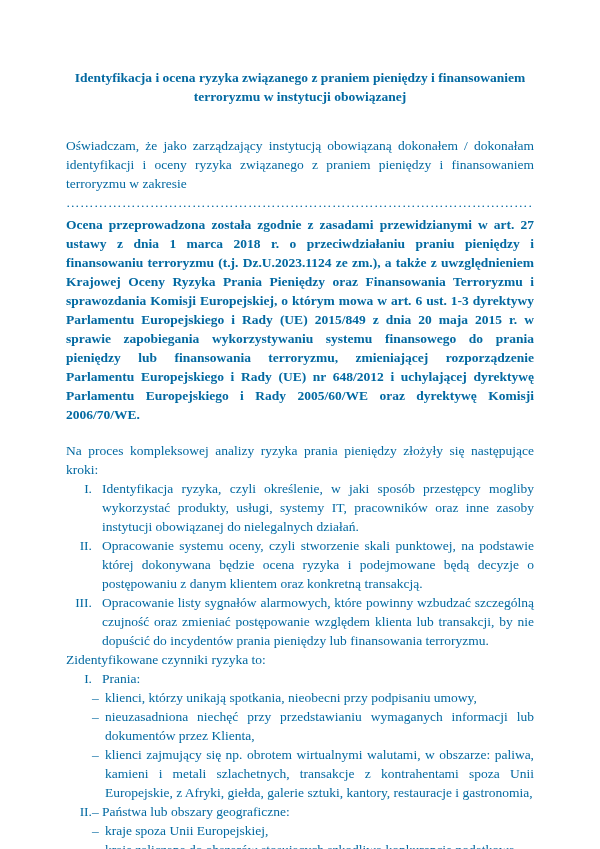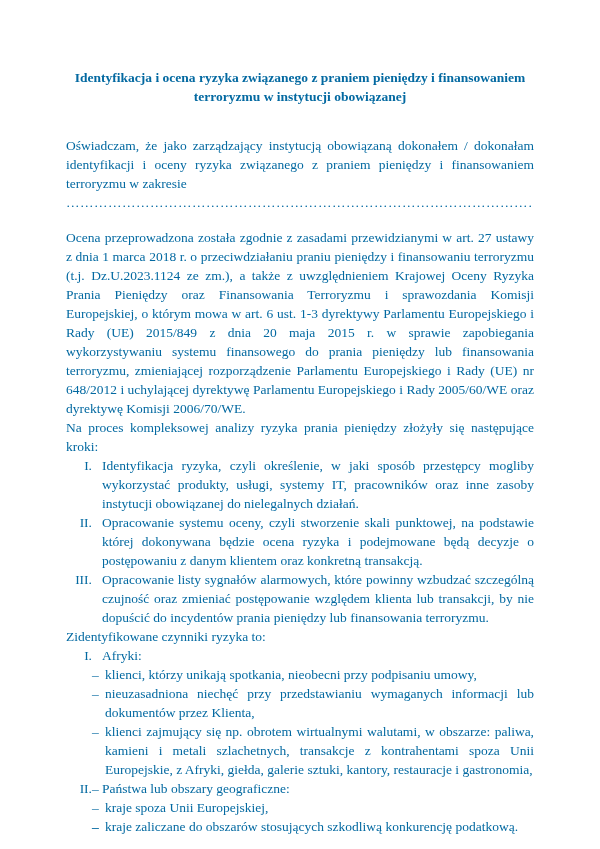--- a/index.html
+++ b/index.html
@@ -24,22 +24,22 @@
   }
   .para {
     margin: 0;
     text-align: justify;
   }
   .dots-line {
     white-space: nowrap;
     overflow: hidden;
     letter-spacing: 0.5px;
   }
-  .gap-lg { margin-top: 16px; }
-  .gap-xl { }
+  .gap-lg { margin-top: 3px; font-weight: bold; }
+  .gap-xl { margin-top: 17px; }
   .gap-xxl { }
   .intro { margin: 0; text-align: justify; }
   .ritem {
     position: relative;
     padding-left: 36px;
     text-align: justify;
   }
   .ritem > .rmark {
     position: absolute;
     left: 0;
@@ -86,21 +86,21 @@
         <span>Opracowanie listy sygnałów alarmowych, które powinny wzbudzać szczególną czujność oraz zmieniać postępowanie względem klienta lub transakcji, by nie dopuścić do incydentów prania pieniędzy lub finansowania terroryzmu.</span>
       </div>
     </div>
   </div>
 
   <div class="gap-xxl">
     <p class="intro">Zidentyfikowane czynniki ryzyka to:</p>
 
     <div class="ritem">
       <span class="rmark">I.</span>
-      <span>Afryki:</span>
+      <span>Prania:</span>
     </div>
     <div>
       <div class="ditem">
         <span class="dmark">–</span>
         <span>klienci, którzy unikają spotkania, nieobecni przy podpisaniu umowy,</span>
       </div>
       <div class="ditem">
         <span class="dmark">–</span>
         <span>nieuzasadniona niechęć przy przedstawianiu wymaganych informacji lub dokumentów przez Klienta,</span>
       </div>

